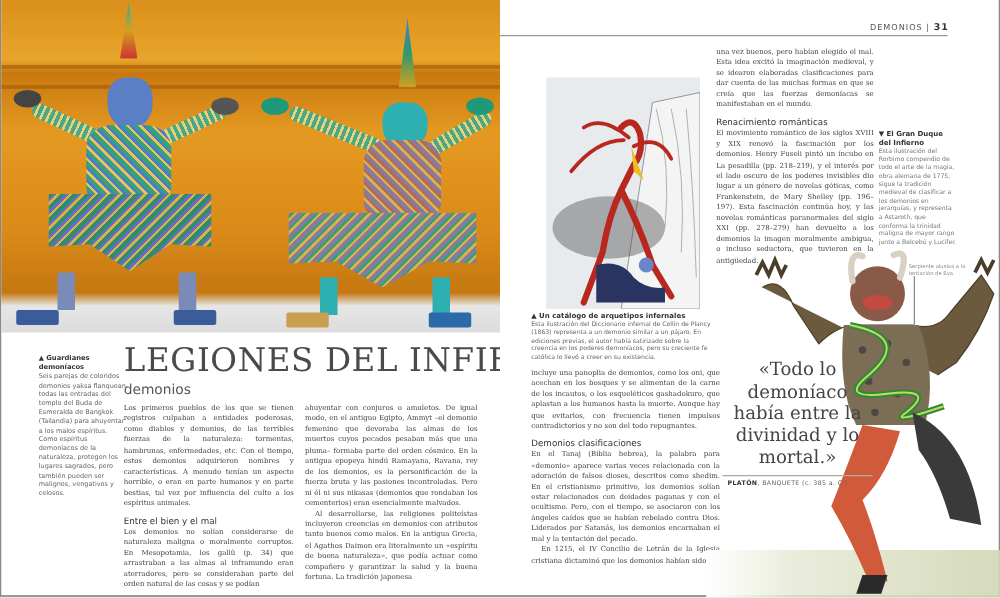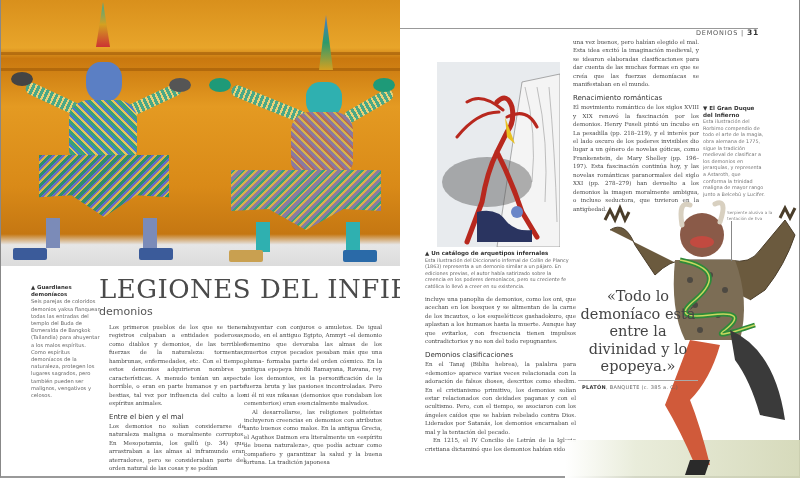--- a/index.html
+++ b/index.html
@@ -23,21 +23,21 @@
   .caption-left{position:absolute;left:30px;top:284px;width:70px;font-family:"DejaVu Sans",sans-serif;font-size:5.2px;line-height:7.2px;color:#666;}
   .caption-title{font-weight:bold;color:#333;display:block;font-size:5.4px;}
   .main-title{position:absolute;left:98px;top:274px;font-family:"DejaVu Serif",serif;font-size:26px;letter-spacing:.5px;color:#4a4a4a;white-space:nowrap;}
   .subtitle{position:absolute;left:98px;top:305px;font-family:"DejaVu Sans",sans-serif;font-size:11px;color:#555;}
   .col{position:absolute;font-size:5.6px;line-height:8.45px;color:#444;text-align:justify;}
   .col p{margin:0;}
   .col h3{font-family:"DejaVu Sans",sans-serif;font-size:7px;margin:5px 0 1px 0;color:#333;font-weight:normal;}
   .col .indent{text-indent:8px;}
 
   .header-line{position:absolute;left:0;top:28px;width:358px;height:1px;background:#999;}
-  .running-head{position:absolute;right:40px;top:17px;font-family:"DejaVu Sans",sans-serif;font-size:6.5px;letter-spacing:.8px;color:#555;margin-top:11px;}
+  .running-head{position:absolute;right:40px;top:17px;font-family:"DejaVu Sans",sans-serif;font-size:6.5px;letter-spacing:.8px;color:#555;}
   .running-head b{color:#333;font-size:7.5px;}
 
   .photo-right{position:absolute;left:37px;top:62px;width:123px;height:185px;background:#e9ecef;overflow:hidden;}
   .cap-right{position:absolute;left:25px;top:250px;width:148px;font-family:"DejaVu Sans",sans-serif;font-size:4.9px;line-height:6.5px;color:#666;}
   .cap-right .caption-title{font-size:5.6px;}
   .side-caption{position:absolute;left:303px;top:105px;width:62px;font-family:"DejaVu Sans",sans-serif;font-size:4.9px;line-height:6.6px;color:#777;}
   .side-caption .caption-title{font-size:5.6px;color:#333;}
   .serpent-note{position:absolute;left:327px;top:210px;width:50px;font-family:"DejaVu Sans",sans-serif;font-size:4.2px;line-height:5.5px;color:#888;}
   .serpent-line{position:absolute;left:331px;top:221px;width:1px;height:40px;background:#888;}
 
@@ -89,21 +89,21 @@
   </div>
 
   <div class="caption-left">
     <span class="caption-title"><span>▲</span> <span>Guardianes demoníacos</span></span>
     <span>Seis parejas de coloridos demonios yaksa flanquean todas las entradas del templo del Buda de Esmeralda de Bangkok (Tailandia) para ahuyentar a los malos espíritus. Como espíritus demoníacos de la naturaleza, protegen los lugares sagrados, pero también pueden ser malignos, vengativos y celosos.</span>
   </div>
 
   <div class="main-title">LEGIONES DEL INFIERNO</div>
   <div class="subtitle">demonios</div>
 
-  <div class="col" style="left:108px;top:323px;width:136px;">
+  <div class="col" style="left:98px;top:323px;width:136px;">
     <p>Los primeros pueblos de los que se tienen registros culpaban a entidades poderosas, como diablos y demonios, de las terribles fuerzas de la naturaleza: tormentas, hambrunas, enfermedades, etc. Con el tiempo, estos demonios adquirieron nombres y características. A menudo tenían un aspecto horrible, o eran en parte humanos y en parte bestias, tal vez por influencia del culto a los espíritus animales.</p>
     <h3>Entre el bien y el mal</h3>
     <p>Los demonios no solían considerarse de naturaleza maligna o moralmente corruptos. En Mesopotamia, los gallû (p. 34) que arrastraban a las almas al inframundo eran aterradores, pero se consideraban parte del orden natural de las cosas y se podían</p>
   </div>
   <div class="col" style="left:243px;top:323px;width:138px;">
     <p>ahuyentar con conjuros o amuletos. De igual modo, en el antiguo Egipto, Ammyt –el demonio femenino que devoraba las almas de los muertos cuyos pecados pesaban más que una pluma– formaba parte del orden cósmico. En la antigua epopeya hindú Ramayana, Ravana, rey de los demonios, es la personificación de la fuerza bruta y las pasiones incontroladas. Pero ni él ni sus nikasas (demonios que rondaban los cementerios) eran esencialmente malvados.</p>
     <p class="indent">Al desarrollarse, las religiones politeístas incluyeron creencias en demonios con atributos tanto buenos como malos. En la antigua Grecia, el Agathos Daimon era literalmente un «espíritu de buena naturaleza», que podía actuar como compañero y garantizar la salud y la buena fortuna. La tradición japonesa</p>
   </div>
 </div>
 
@@ -175,19 +175,19 @@
       <path d="M80 70 Q130 80 95 110 Q70 130 110 125 Q150 120 125 140 Q110 150 155 135" stroke="#c8d860" stroke-width="1.5" fill="none"></path>
       <path d="M130 140 Q175 160 185 230 L160 225 Q150 190 135 170 Z" fill="#3a3a3a"></path>
       <path d="M90 150 Q75 190 65 215 Q80 240 95 275 L110 275 Q100 235 90 210 Q110 190 120 155 Z" fill="#d05a3a"></path>
       <path d="M90 270 l20 0 l-5 15 l-20 0 Z" fill="#2a2a2a"></path>
     </svg>
   </div>
 
   <div class="serpent-note">Serpiente alusiva a la tentación de Eva</div>
   <div class="serpent-line"></div>
 
-  <div class="quote">«Todo lo demoníaco está entre la divinidad y lo epopeya.»</div>
+  <div class="quote">«Todo lo demoníaco había entre la divinidad y lo mortal.»</div>
   <div class="quote-rule"></div>
   <div class="quote-attr">
     <b>PLATÓN</b>,
     <span>BANQUETE (c. 385 a. C.)</span>
   </div>
 </div>
 
 </body></html>

